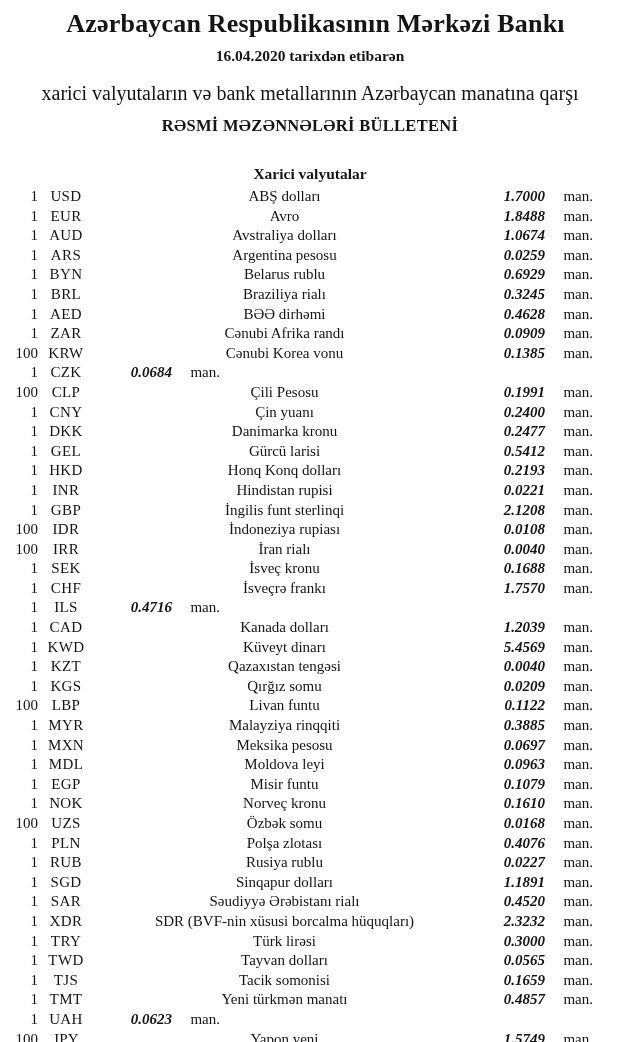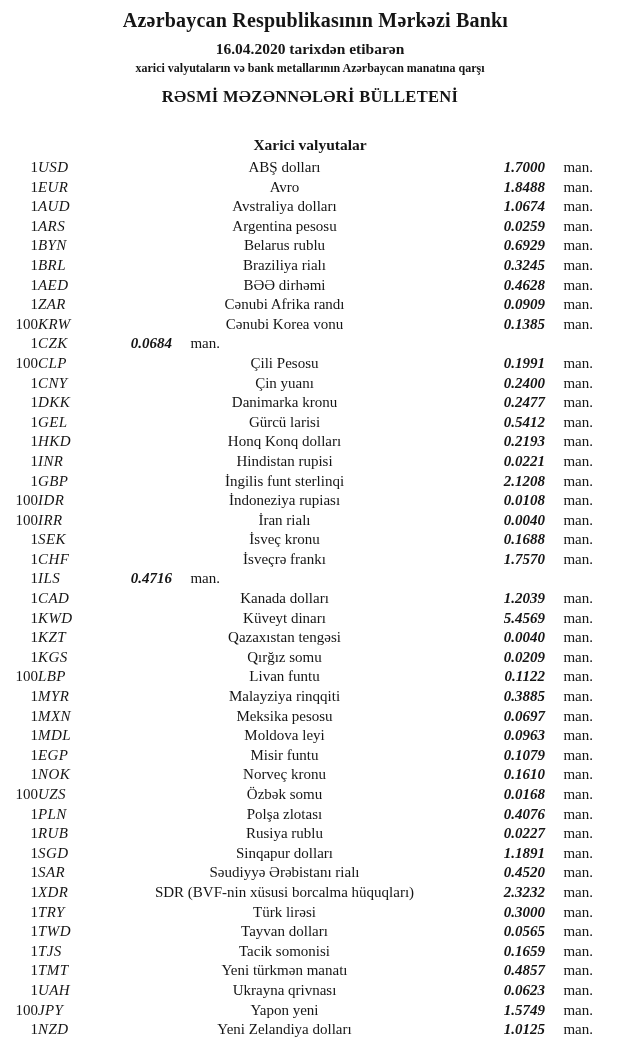--- a/index.html
+++ b/index.html
@@ -15,34 +15,34 @@
     color: #151515;
   }
   .page {
     width: 620px;
     height: 1042px;
     box-sizing: border-box;
     padding-top: 5px;
   }
   header { text-align: center; }
   .bank-title {
-    font-size: 20px;
+    font-size: 26px;
     font-weight: bold;
     margin: 4px 0 0 11px;
     letter-spacing: 0.2px;
   }
   .date-line {
     font-size: 15.5px;
     font-weight: bold;
     margin-top: 8px;
   }
   .subtitle {
-    font-size: 12px;
-    font-weight: bold;
-    margin-top: 3px;
+    font-size: 20px;
+    font-weight: normal;
+    margin-top: 17px;
   }
   .bulletin-title {
     font-size: 16.5px;
     font-weight: bold;
     margin-top: 11px;
     letter-spacing: 0.3px;
   }
   .section-title {
     text-align: center;
     font-size: 15.5px;
@@ -55,21 +55,21 @@
     padding-right: 27px;
   }
   .row {
     display: flex;
     align-items: baseline;
     height: 19.6px;
     font-size: 15px;
     white-space: nowrap;
   }
   .cell-qty  { flex: none; width: 30px; text-align: right; }
-  .cell-code { flex: none; width: 56px; letter-spacing: 0.4px; font-style: italic; }
+  .cell-code { flex: none; width: 56px; text-align: center; letter-spacing: 0.4px; }
   .cell-name { flex: 1; text-align: center; padding-left: 8px; overflow: hidden; }
   .cell-rate { flex: none; width: 78px; text-align: right; font-weight: bold; font-style: italic; }
   .cell-unit { flex: none; width: 48px; text-align: right; }
 </style>
 </head>
 <body>
 
 <div class="page">
   <header>
     <h1 class="bank-title">Azərbaycan Respublikasının Mərkəzi Bankı</h1>
@@ -411,21 +411,20 @@
     <span class="cell-qty">1</span>
     <span class="cell-code">TMT</span>
     <span class="cell-name">Yeni türkmən manatı</span>
     <span class="cell-rate">0.4857</span>
     <span class="cell-unit">man.</span>
   </div>
 
   <div class="row">
     <span class="cell-qty">1</span>
     <span class="cell-code">UAH</span>
-    <span class="cell-name">Ukrayna qrivnası</span>
     <span class="cell-rate">0.0623</span>
     <span class="cell-unit">man.</span>
   </div>
 
   <div class="row">
     <span class="cell-qty">100</span>
     <span class="cell-code">JPY</span>
     <span class="cell-name">Yapon yeni</span>
     <span class="cell-rate">1.5749</span>
     <span class="cell-unit">man.</span>

